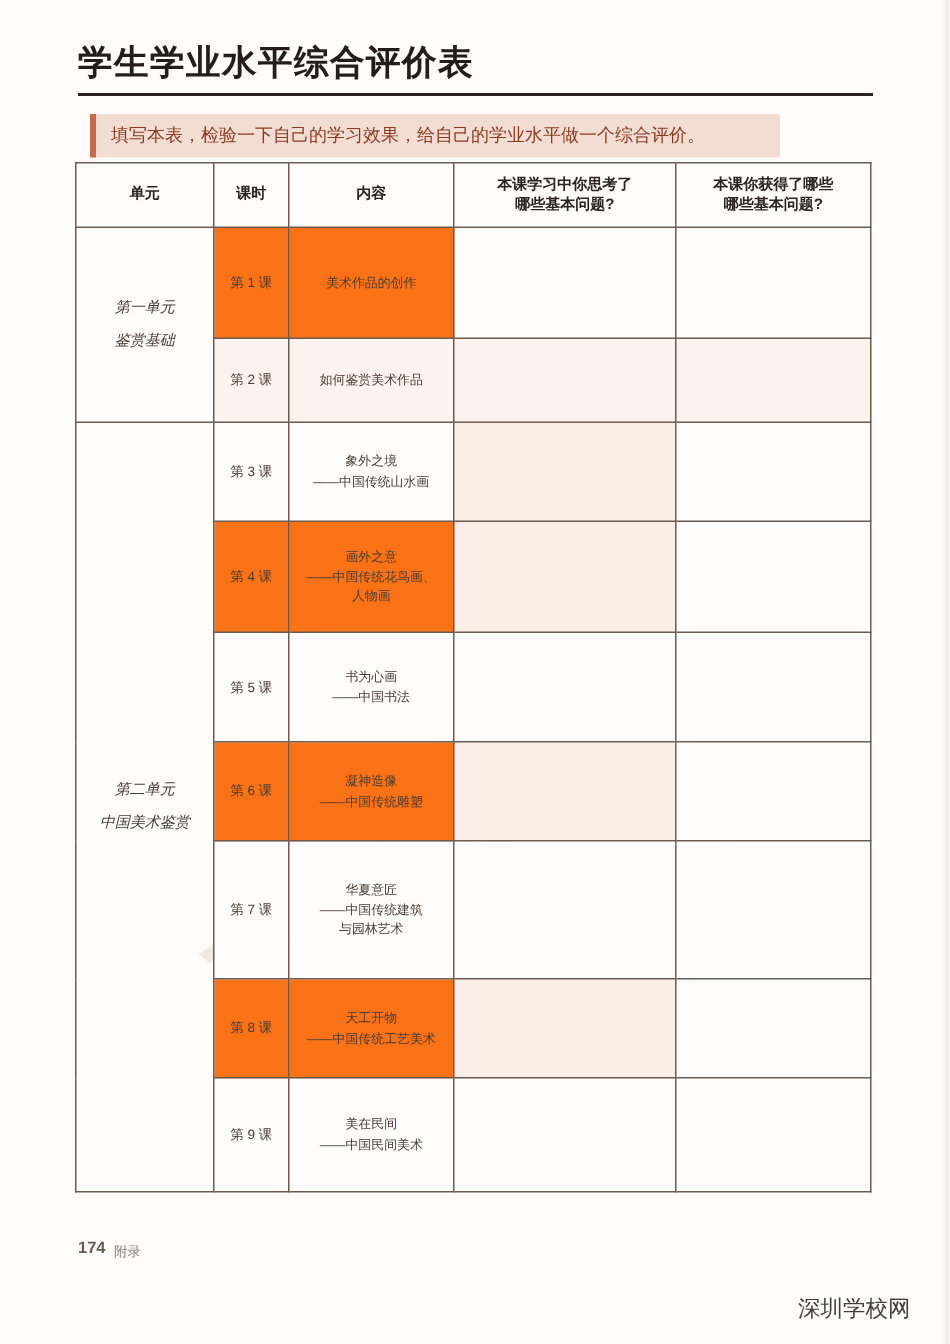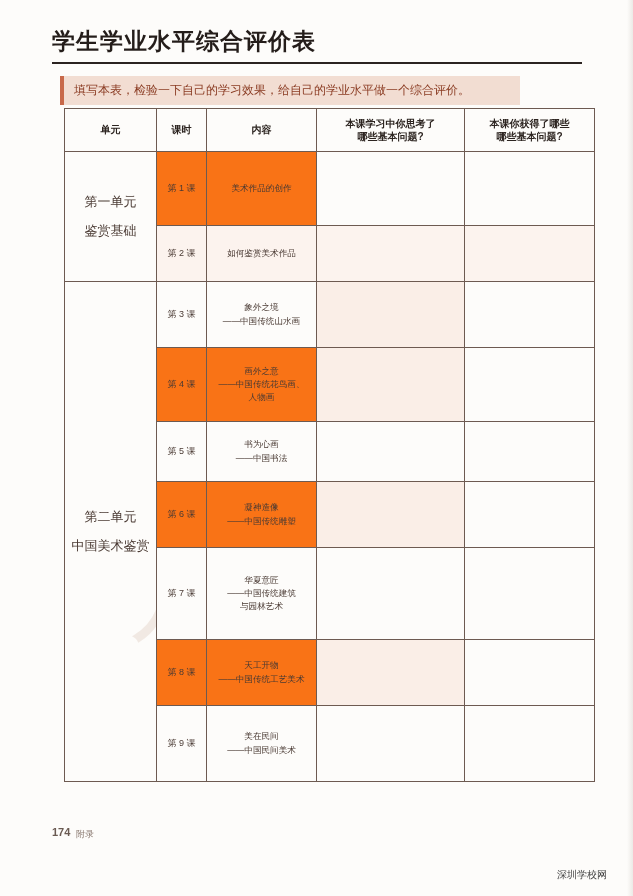--- a/index.html
+++ b/index.html
@@ -49,21 +49,21 @@
     border-left: 4px solid #c8694a;
     padding: 6px 10px;
     font-size: 12px;
     color: #8a3b22;
     line-height: 1.4;
     box-sizing: border-box;
   }
   
   .tbl {
     position: absolute;
-    left: 64px;
+    left: 50px;
     top: 108px;
     width: 530px;
     border-collapse: collapse;
     table-layout: fixed;
     font-size: 9px;
   }
   .tbl td, .tbl th {
     border: 1px solid #6d5a51;
     text-align: center;
     vertical-align: middle;
@@ -79,23 +79,24 @@
     background: #fdfcfa;
     line-height: 1.35;
   }
   .col-unit { width: 92px; }
   .col-period { width: 50px; }
   .col-content { width: 110px; }
   .col-q1 { width: 148px; }
   .col-q2 { width: 130px; }
 
   .cell-unit {
-    font-size: 13px;
+    font-size: 10px;
     line-height: 2.2;
     color: #3d322c;
+    font-style: italic;
   }
   .cell-period {
     font-size: 9px;
     color: #3d322c;
     white-space: nowrap;
   }
   .cell-content {
     font-size: 8.6px;
     line-height: 1.55;
     color: #4a3a33;
@@ -142,21 +143,21 @@
     position: absolute;
     left: 76px;
     top: 828px;
     font-size: 9px;
     color: #8b7a71;
   }
   .site-mark {
     position: absolute;
     right: 26px;
     bottom: 14px;
-    font-size: 10px;
+    font-size: 15px;
     color: #3f3f3f;
     font-family: "DejaVu Serif", serif;
   }
   .page-edge {
     position: absolute;
     right: 0; top: 0;
     width: 6px; height: 896px;
     background: linear-gradient(to right, #fdfcfa, #eceae6);
   }
 </style>
@@ -237,21 +238,21 @@
       <tr style="height:74px;">
         <td class="cell-period tint-a">第 4 课</td>
         <td class="cell-content tint-a">
           <div>画外之意</div>
           <div>——中国传统花鸟画、</div>
           <div>人物画</div>
         </td>
         <td class="tint-c"></td>
         <td class="tint-blank"></td>
       </tr>
-      <tr style="height:60px;padding-left:26px;">
+      <tr style="height:73px;padding-left:26px;">
         <td class="cell-period tint-blank">第 5 课</td>
         <td class="cell-content tint-blank">
           <div>书为心画</div>
           <div>——中国书法</div>
         </td>
         <td class="tint-blank"></td>
         <td class="tint-blank"></td>
       </tr>
       <tr style="height:66px;">
         <td class="cell-period tint-a">第 6 课</td>

